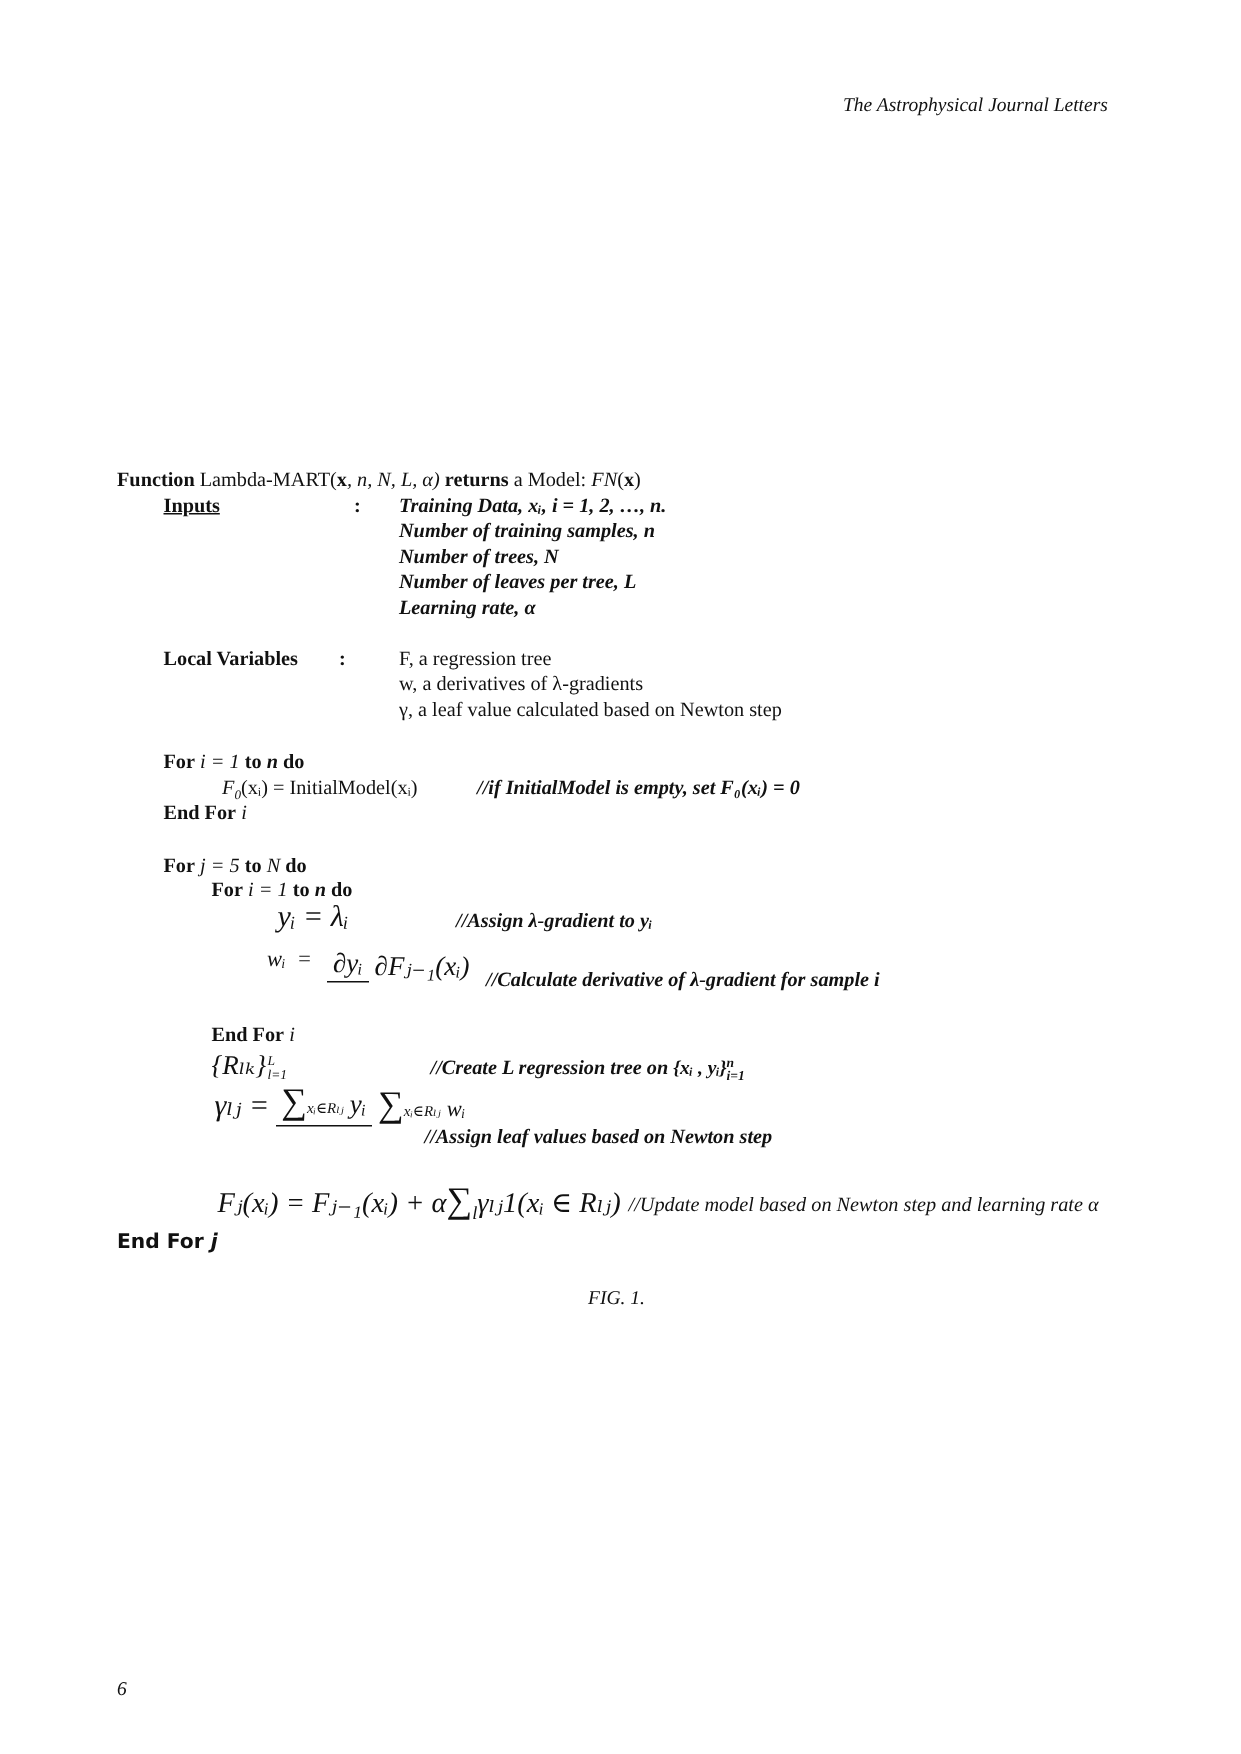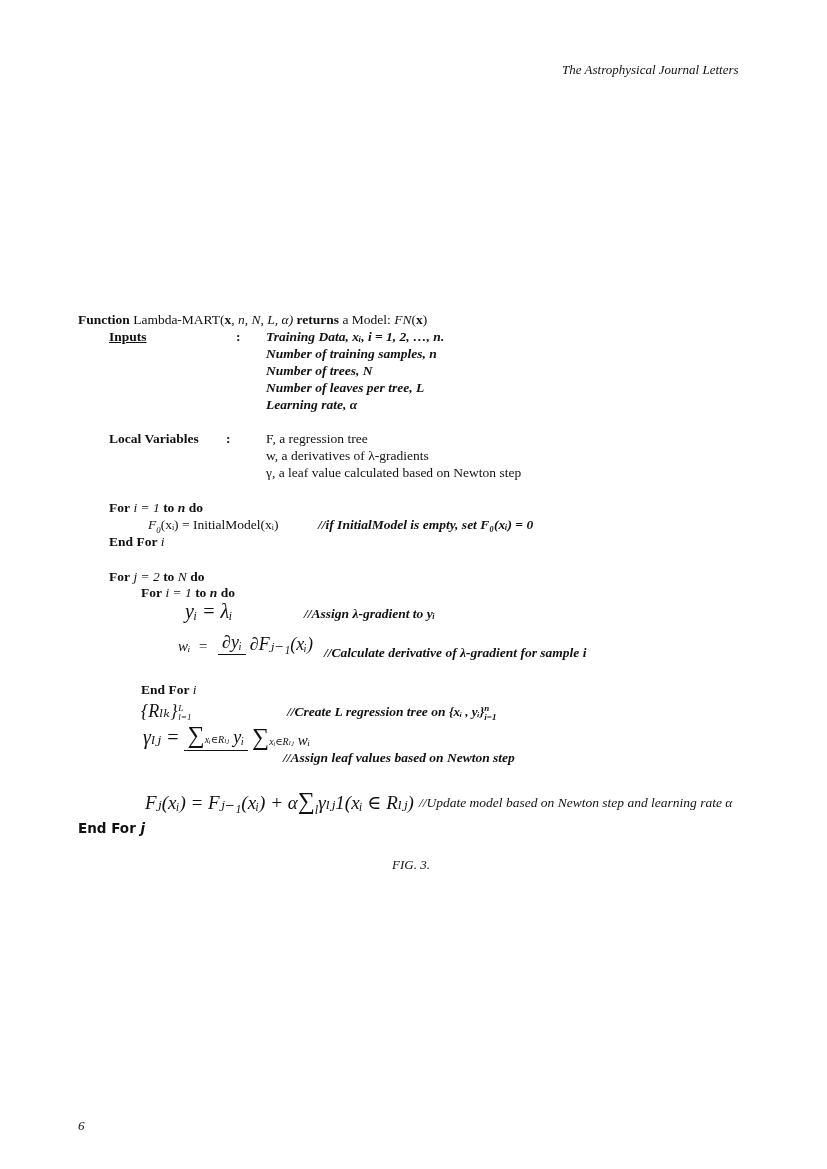--- a/index.html
+++ b/index.html
@@ -61,37 +61,37 @@
   <span class="i">F</span><sub class="i">0</sub><span>(xᵢ) = InitialModel(xᵢ)</span>
 </div>
 <div class="abs t bi" style="left:318px; top:517px;">//if InitialModel is empty, set F₀(xᵢ) = 0</div>
 <div class="abs t" style="left:109px; top:534px;">
   <span class="b">End For</span>
   <span class="i">i</span>
 </div>
 
 <div class="abs t" style="left:109px; top:569px;">
   <span class="b">For</span>
-  <span class="i">j = 2</span>
+  <span class="i">j = 5</span>
   <span class="b">to</span>
   <span class="i">N</span>
   <span class="b">do</span>
 </div>
 <div class="abs t" style="left:141px; top:585px;">
   <span class="b">For</span>
   <span class="i">i = 1</span>
   <span class="b">to</span>
   <span class="bi">n</span>
   <span class="b">do</span>
 </div>
 
 <div class="abs math i big" style="left:185px; top:600px;">yᵢ = λᵢ</div>
 <div class="abs t bi" style="left:304px; top:606px;">//Assign λ-gradient to yᵢ</div>
 
-<div class="abs math i" style="left:178px; top:632px; font-size:15px; display:flex; align-items:flex-end;">
+<div class="abs math i" style="left:178px; top:632px; font-size:15px; display:flex; align-items:flex-start;">
   <span style="margin-right:10px; white-space:pre;">wᵢ  =</span>
   <span class="frac">
     <span class="num" style="font-size:18px;">∂yᵢ</span>
     <span class="den" style="font-size:18px;">∂Fⱼ₋₁(xᵢ)</span>
   </span>
 </div>
 <div class="abs t bi" style="left:324px; top:645px;">//Calculate derivative of λ-gradient for sample i</div>
 
 <div class="abs t" style="left:141px; top:682px;">
   <span class="b">End For</span>
@@ -123,15 +123,15 @@
 <div class="abs math i" style="left:145px; top:788px; font-size:19px;">
   <span>Fⱼ(xᵢ) = Fⱼ₋₁(xᵢ) + α</span><span class="sum" style="font-style:normal;">∑</span><sub>l</sub><span>γₗⱼ1(xᵢ ∈ Rₗⱼ)</span>
 </div>
 <div class="abs t i" style="left:419px; top:795px;">//Update model based on Newton step and learning rate α</div>
 
 <div class="abs sans" style="left:78px; top:820px; font-size:13.5px;">
   <span>End For</span>
   <span style="font-style:italic;">j</span>
 </div>
 
-<div class="abs hdr" style="left:392px; top:857px;">FIG. 3.</div>
+<div class="abs hdr" style="left:392px; top:857px;">FIG. 1.</div>
 
 <div class="abs hdr" style="left:78px; top:1118px;">6</div>
 
 </body></html>

